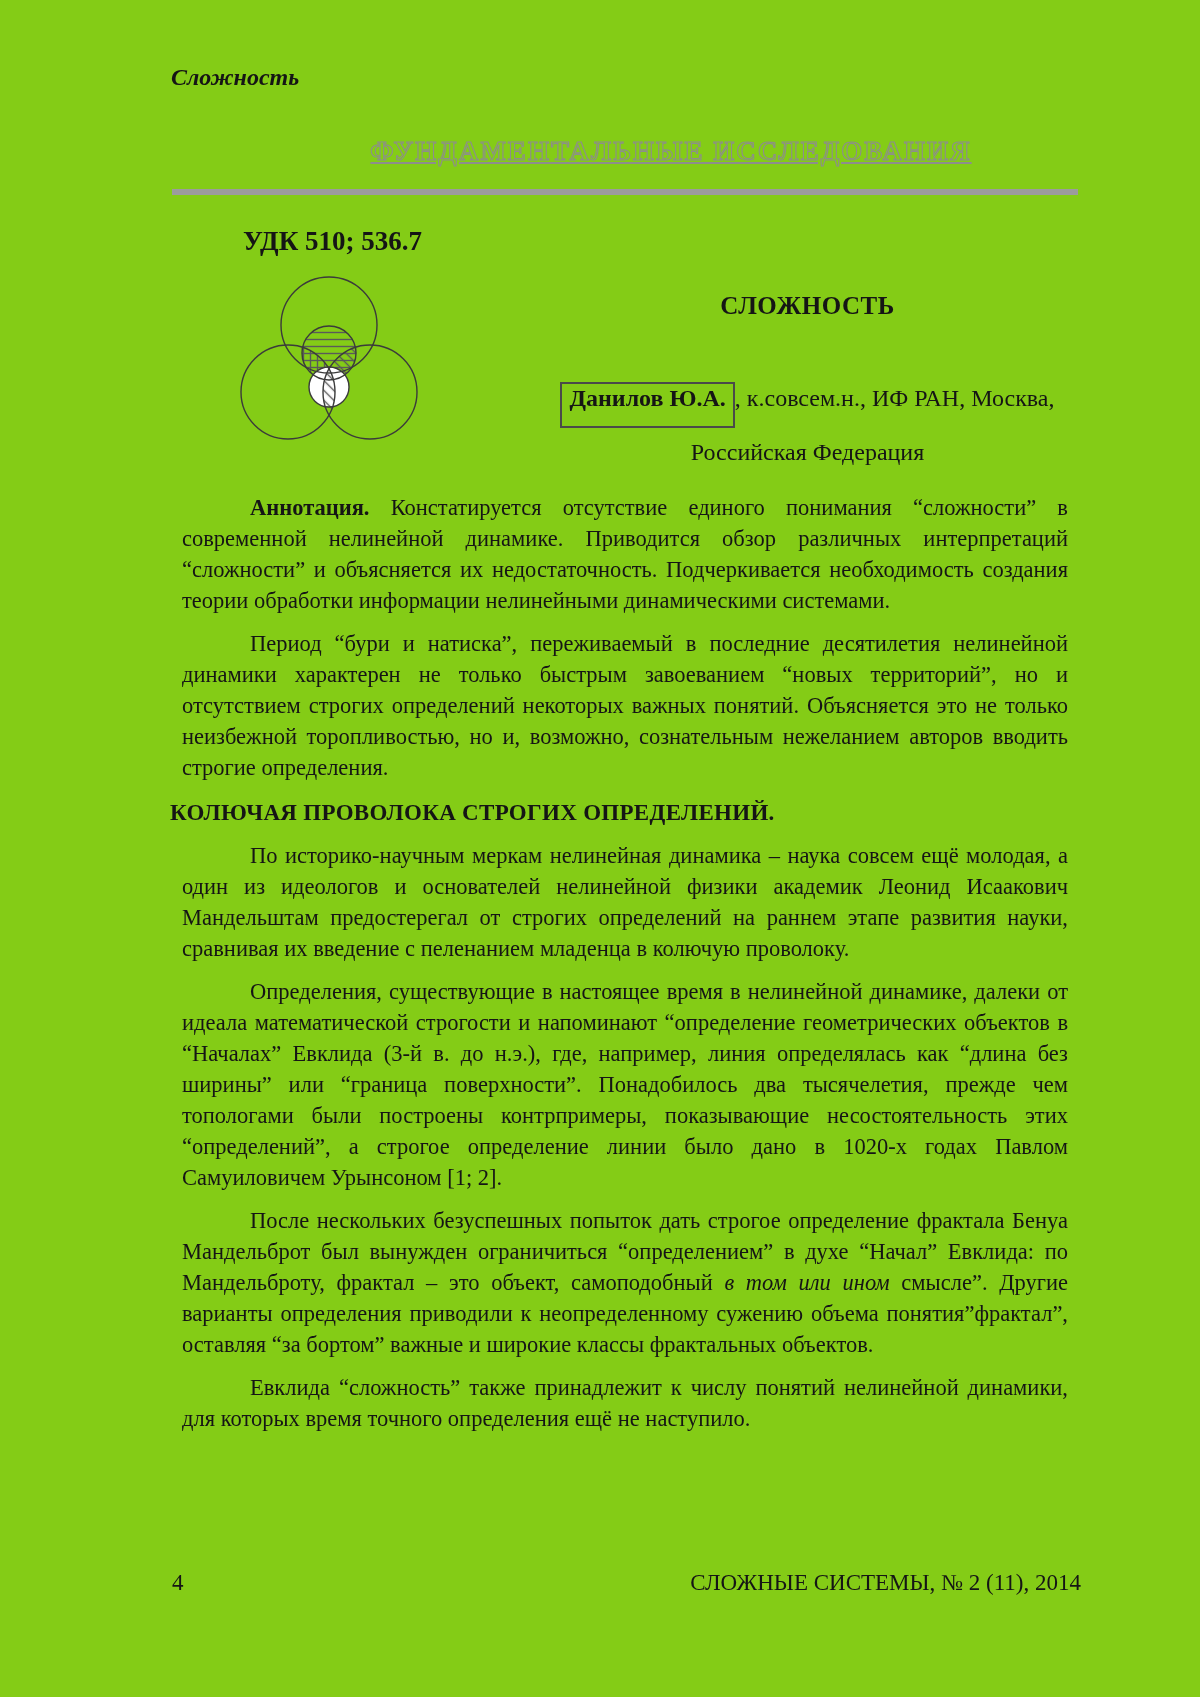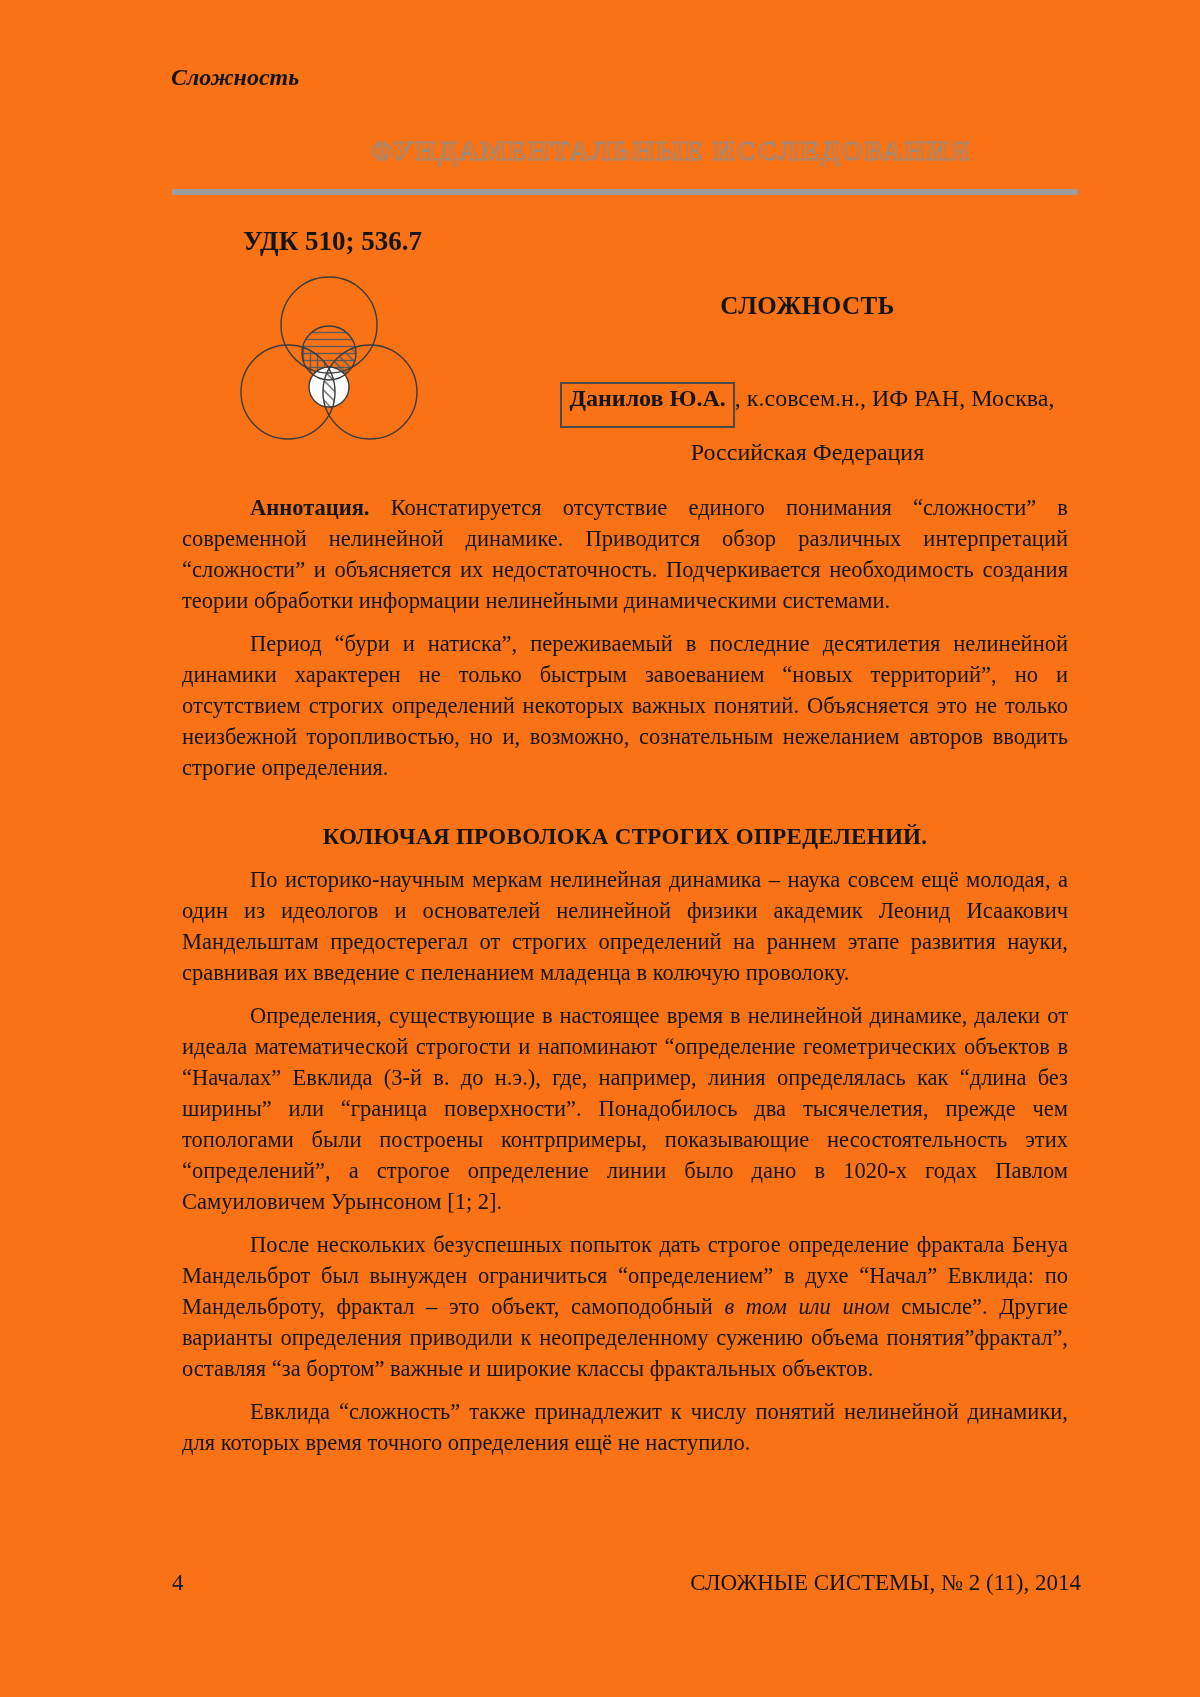--- a/index.html
+++ b/index.html
@@ -1,48 +1,48 @@
 <!DOCTYPE html>
 <html><head>
 <meta charset="utf-8">
 <style>
   html,body { margin:0; padding:0; background:#ffffff; }
   .page {
-    position:relative; width:1200px; height:1697px; background:#f97316;
+    position:relative; width:1200px; height:1697px; background:#84cc16;
     font-family:"Liberation Serif", serif; color:#151515; overflow:hidden;
   }
   .running-title {
     position:absolute; left:171px; top:64px;
     font-size:24px; font-weight:bold; font-style:italic;
   }
   .banner {
     position:absolute; left:142px; top:136px; width:1058px;
     text-align:center; font-size:27px; font-weight:bold; letter-spacing:2px;
-    color:transparent; -webkit-text-stroke:1.1px #8d8d8d;
+    color:transparent;text-decoration:underline; -webkit-text-stroke:1.1px #8d8d8d;
   }
   .rule {
     position:absolute; left:172px; top:189px; width:906px; height:6px;
     background:#9c9c9c;
   }
   .udk { position:absolute; left:243px; top:226px; font-size:27px; font-weight:bold; }
   .figure { position:absolute; left:230px; top:252px; }
   .title-block { position:absolute; left:535px; top:252px; width:545px; text-align:center; }
   .title { margin-top:40px; font-size:25px; font-weight:bold; letter-spacing:0.5px; }
   .author-line { margin-top:62px; font-size:24px; white-space:nowrap; }
   .boxed { display:inline-block; border:2px solid #4a4a4a; padding:1px 7px 14px; font-weight:bold; }
   .author-line2 { margin-top:11px; font-size:24px; }
   .body {
     position:absolute; left:170px; top:480px; width:910px;
     font-size:22.5px; line-height:31px; text-align:justify;
   }
   .body p { margin:12px; text-indent:68px; }
   .b { font-weight:bold; }
   h2.section {
-    margin:38px 0 8px; font-size:23px; font-weight:bold;
-    text-align:center; text-indent:0; letter-spacing:0.3px;
+    margin:14px 0 8px; font-size:23px; font-weight:bold;
+    text-indent:0; letter-spacing:0.3px;
   }
   .footer {
     position:absolute; left:172px; top:1570px; width:909px;
     display:flex; justify-content:space-between; font-size:23px;
   }
 </style>
 </head>
 <body>
 
 <div class="page">

